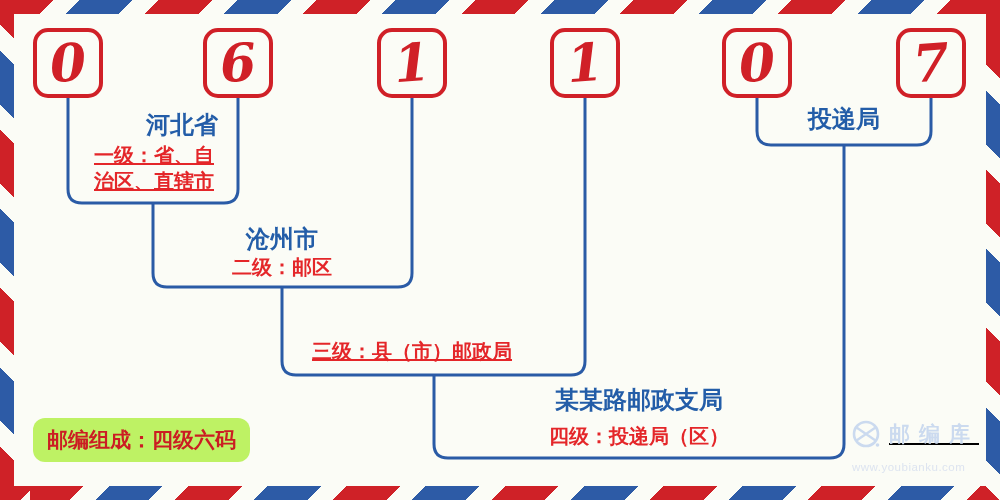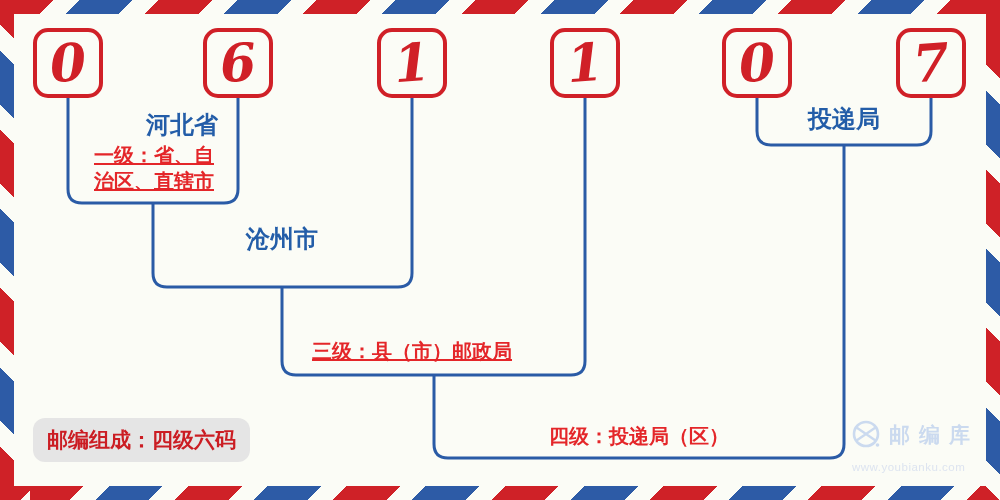--- a/index.html
+++ b/index.html
@@ -56,30 +56,30 @@
   .t2{left:282px;top:226px;}
   .s2{left:282px;top:254px;white-space:nowrap;}
   .t3{left:434px;top:308px;}
   .s3{left:412px;top:338px;white-space:nowrap;text-decoration:underline;}
   .t4{left:639px;top:387px;}
   .s4{left:639px;top:423px;white-space:nowrap;}
   .t5{left:844px;top:106px;}
   
   .badge{
     position:absolute;left:33px;top:418px;width:217px;height:44px;
-    background:#e5e5e5;border-radius:12px;z-index:2;
+    background:#bef264;border-radius:12px;z-index:2;
     display:flex;align-items:center;justify-content:center;
   }
   .badge span{
     font-family:"DejaVu Serif",serif;font-weight:700;
     font-size:21px;color:#cb1d23;white-space:nowrap;
   }
   
   .watermark{position:absolute;left:852px;top:420px;z-index:2;width:140px;}
-  .wm-row{display:flex;align-items:center;}
+  .wm-row{display:flex;text-decoration:underline;}
   .wm-name{
     font-family:"Liberation Sans",sans-serif;font-weight:700;
     font-size:21px;color:#cbdaef;letter-spacing:9px;margin-left:7px;white-space:nowrap;
   }
   .wm-url{
     font-family:"Liberation Sans",sans-serif;font-size:11.5px;
     color:#dde4f0;letter-spacing:0.5px;margin-top:11px;white-space:nowrap;
   }
 </style>
 </head>
@@ -116,23 +116,25 @@
     <span>0</span>
   </div>
   <div class="digit-box db-6">
     <span>7</span>
   </div>
 
   <div class="lvl-title t1">河北省</div>
   <div class="lvl-sub s1">一级：省、自治区、直辖市</div>
 
   <div class="lvl-title t2">沧州市</div>
+  <div class="lvl-sub s2">二级：邮区</div>
 
   <div class="lvl-sub s3">三级：县（市）邮政局</div>
 
+  <div class="lvl-title t4">某某路邮政支局</div>
   <div class="lvl-sub s4">四级：投递局（区）</div>
 
   <div class="lvl-title t5">投递局</div>
 
   <div class="badge">
     <span>邮编组成：四级六码</span>
   </div>
 
   <div class="watermark">
     <div class="wm-row">

